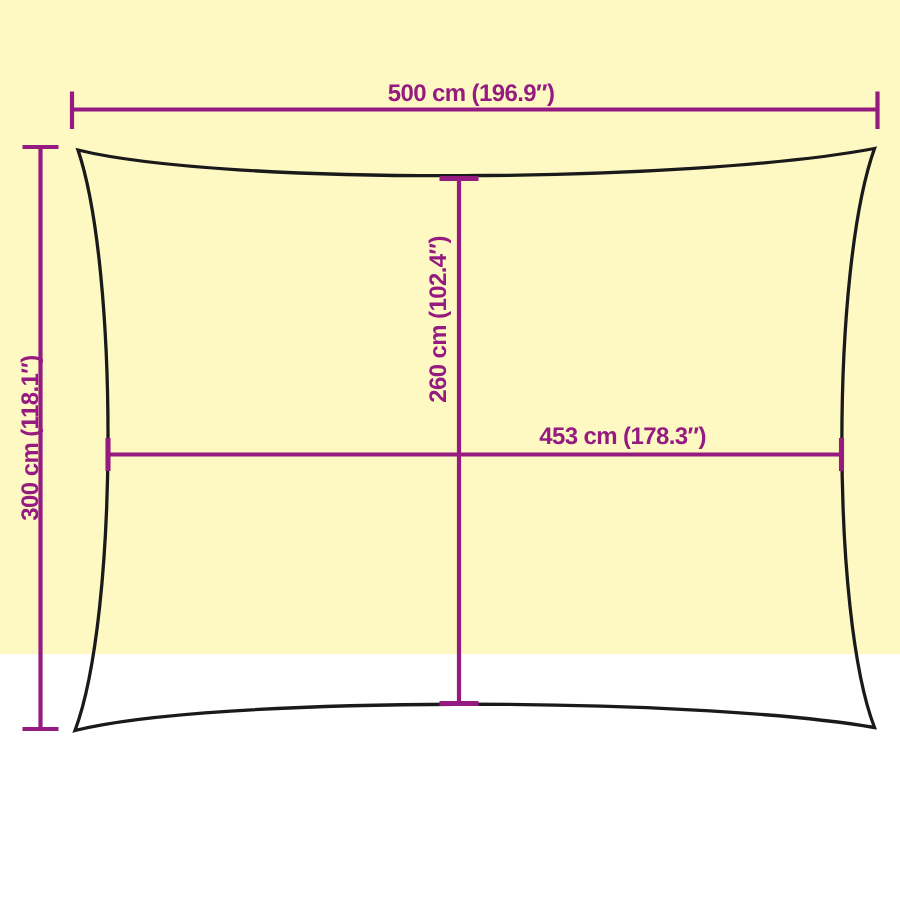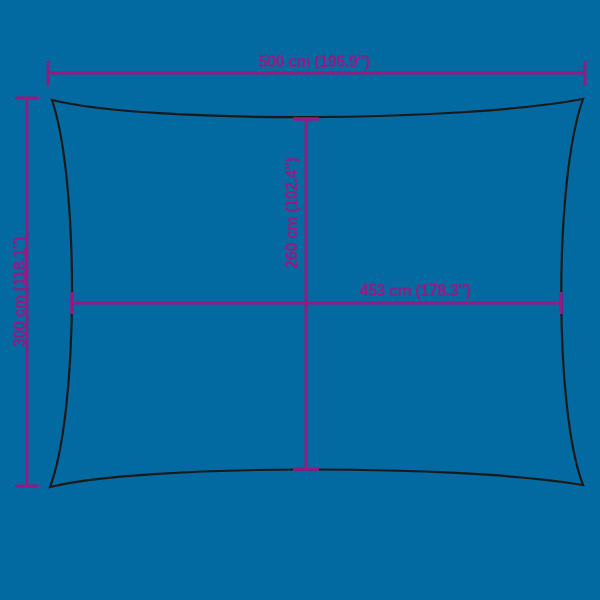--- a/index.html
+++ b/index.html
@@ -6,22 +6,22 @@
     margin: 0;
     padding: 0;
     width: 600px;
     height: 600px;
     background: #ffffff;
     overflow: hidden;
   }
   .stage {
     position: relative;
     width: 600px;
-    height: 600px;
-    background: #0369a1;
+    height: 436px;
+    background: #fef9c3;
   }
   svg { display: block; }
   .dim-label {
     font-family: "Liberation Sans", sans-serif;
     font-weight: 700;
     font-size: 16px;
     letter-spacing: -0.4px;
   }
 </style>
 </head>

